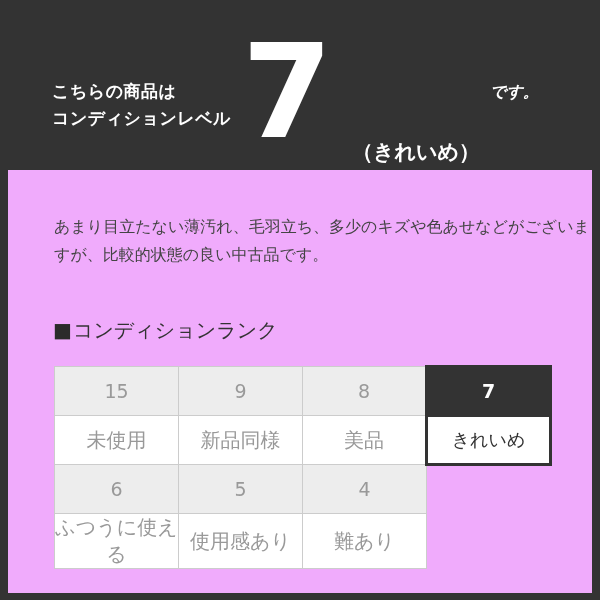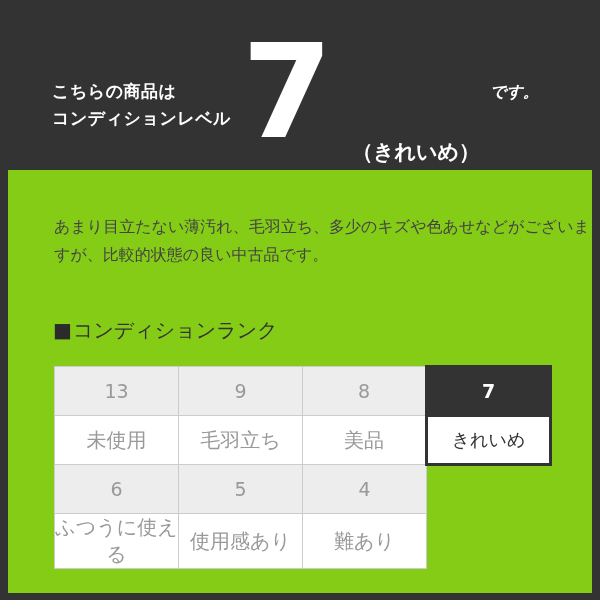--- a/index.html
+++ b/index.html
@@ -60,21 +60,21 @@
     font-size: 16px;
     line-height: 23px;
     white-space: nowrap;
     font-style: italic;
   }
   
   .panel {
     position: absolute;
     left: 8px; top: 170px;
     width: 584px; height: 423px;
-    background: #84cc16;
+    background: #f0abfc;
   }
   .desc {
     position: absolute;
     left: 46px; top: 43px;
     margin: 0;
     color: #444444;
     font-size: 16px;
     line-height: 28px;
   }
   .desc-line {
@@ -161,28 +161,28 @@
     <p class="desc">
       <span class="desc-line">あまり目立たない薄汚れ、毛羽立ち、多少のキズや色あせなどがございま</span>
       <span class="desc-line">すが、比較的状態の良い中古品です。</span>
     </p>
 
     <h2 class="section-title"><span class="bullet">■</span><span>コンディションランク</span></h2>
 
     <table class="rank-table">
       <tbody>
         <tr>
-          <td class="num">13</td>
+          <td class="num">15</td>
           <td class="num">9</td>
           <td class="num">8</td>
           <td class="hl-num">7</td>
         </tr>
         <tr>
           <td class="lbl">未使用</td>
-          <td class="lbl">毛羽立ち</td>
+          <td class="lbl">新品同様</td>
           <td class="lbl">美品</td>
           <td class="hl-lbl">きれいめ</td>
         </tr>
         <tr>
           <td class="num">6</td>
           <td class="num">5</td>
           <td class="num">4</td>
           <td class="empty"></td>
         </tr>
         <tr>

